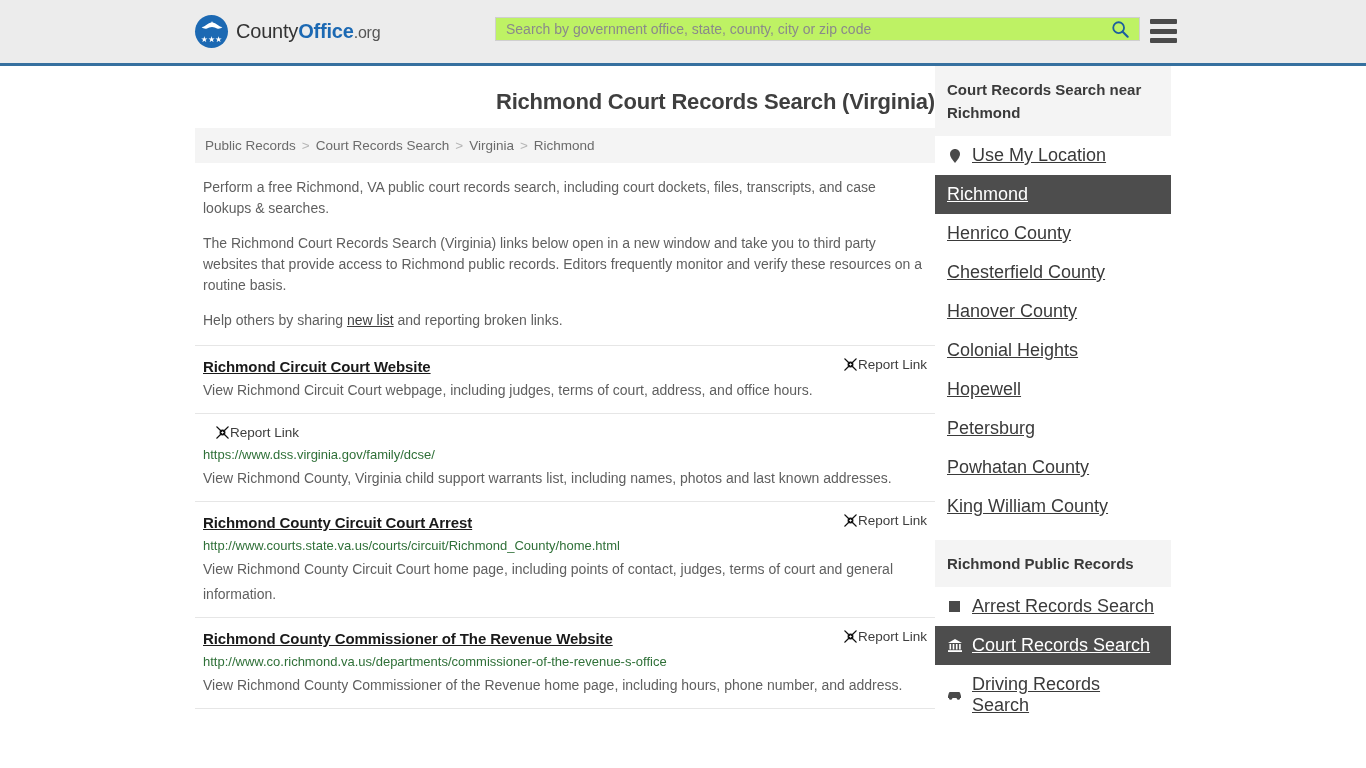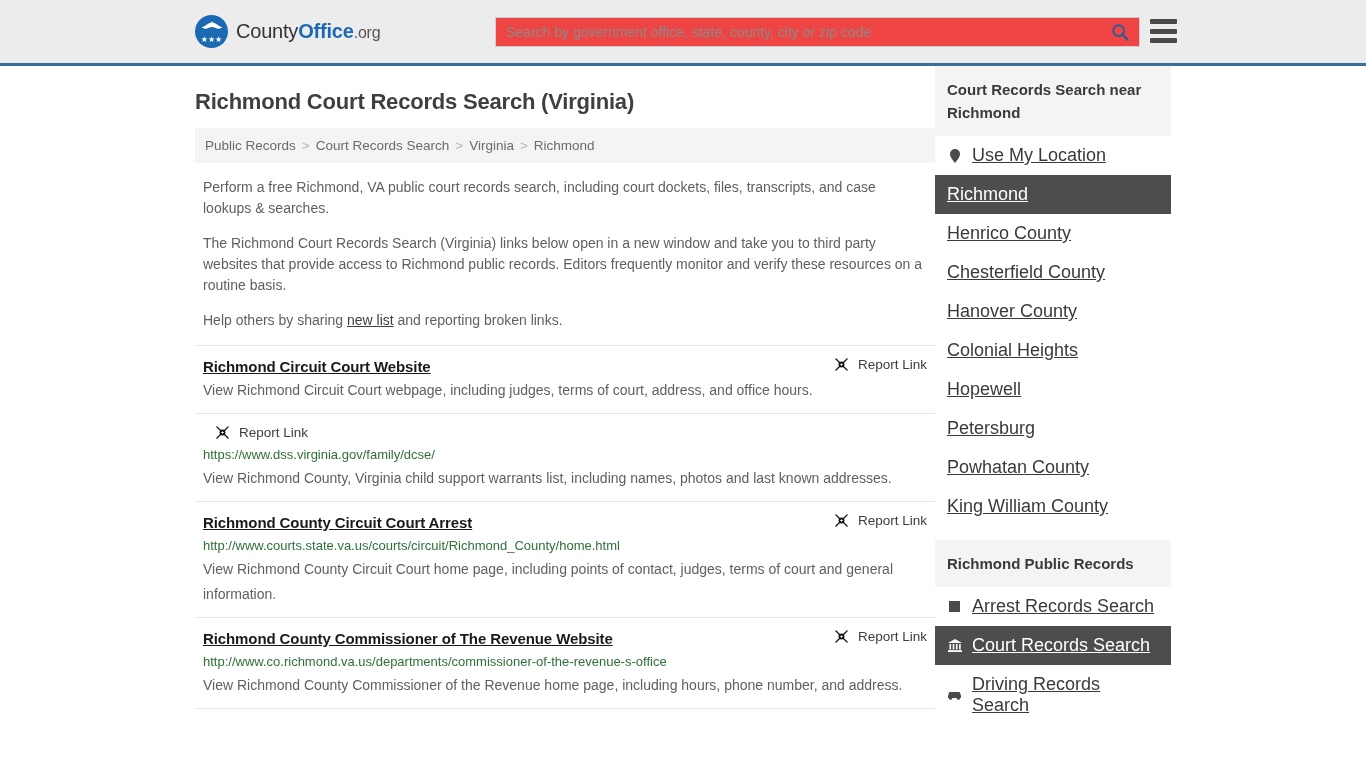--- a/index.html
+++ b/index.html
@@ -58,22 +58,22 @@
   }
   .logo-text .b { color: #1c69b3; font-weight: bold; }
   .logo-text .c { color: #333; }
   .logo-text .org { color: #555; font-size: 16px; }
 
   .search-wrap {
     position: absolute;
     left: 495px;
     top: 17px;
     width: 645px;
-    height: 30px;
-    background: #ef4444;
+    height: 24px;
+    background: #bef264;
     border: 1px solid #cfcfcf;
     display: flex;
     align-items: center;
   }
   .search-input {
     flex: 1;
     border: none;
     outline: none;
     font-family: "Liberation Sans", sans-serif;
     font-size: 14px;
@@ -116,20 +116,21 @@
   .main-col { width: 740px; flex: 0 0 740px; }
   .side-col { width: 236px; flex: 0 0 236px; margin-left: 0px; }
 
   h1.page-title {
     margin: 22px 0 12px 0;
     font-size: 22px;
     line-height: 28px;
     color: #3f3f3f;
     font-weight: bold;
     letter-spacing: -0.2px;
+    text-align: right;
   }
 
   .breadcrumb {
     background: #f4f4f4;
     padding: 10px 10px;
     font-size: 13.5px;
     color: #6b6b6b;
     margin-bottom: 14px;
   }
   .breadcrumb a {
@@ -166,21 +167,21 @@
     font-size: 15px;
     font-weight: bold;
     color: #1a1a1a;
     text-decoration: underline;
     cursor: pointer;
     letter-spacing: -0.1px;
   }
   .report-link {
     display: flex;
     align-items: center;
-    gap: 9px;
+    gap: 0;
     font-size: 13.5px;
     color: #3d3d3d;
     cursor: pointer;
     white-space: nowrap;
     flex: 0 0 auto;
     padding-left: 12px;
   }
   .result-url {
     display: block;
     margin-top: 6px;

